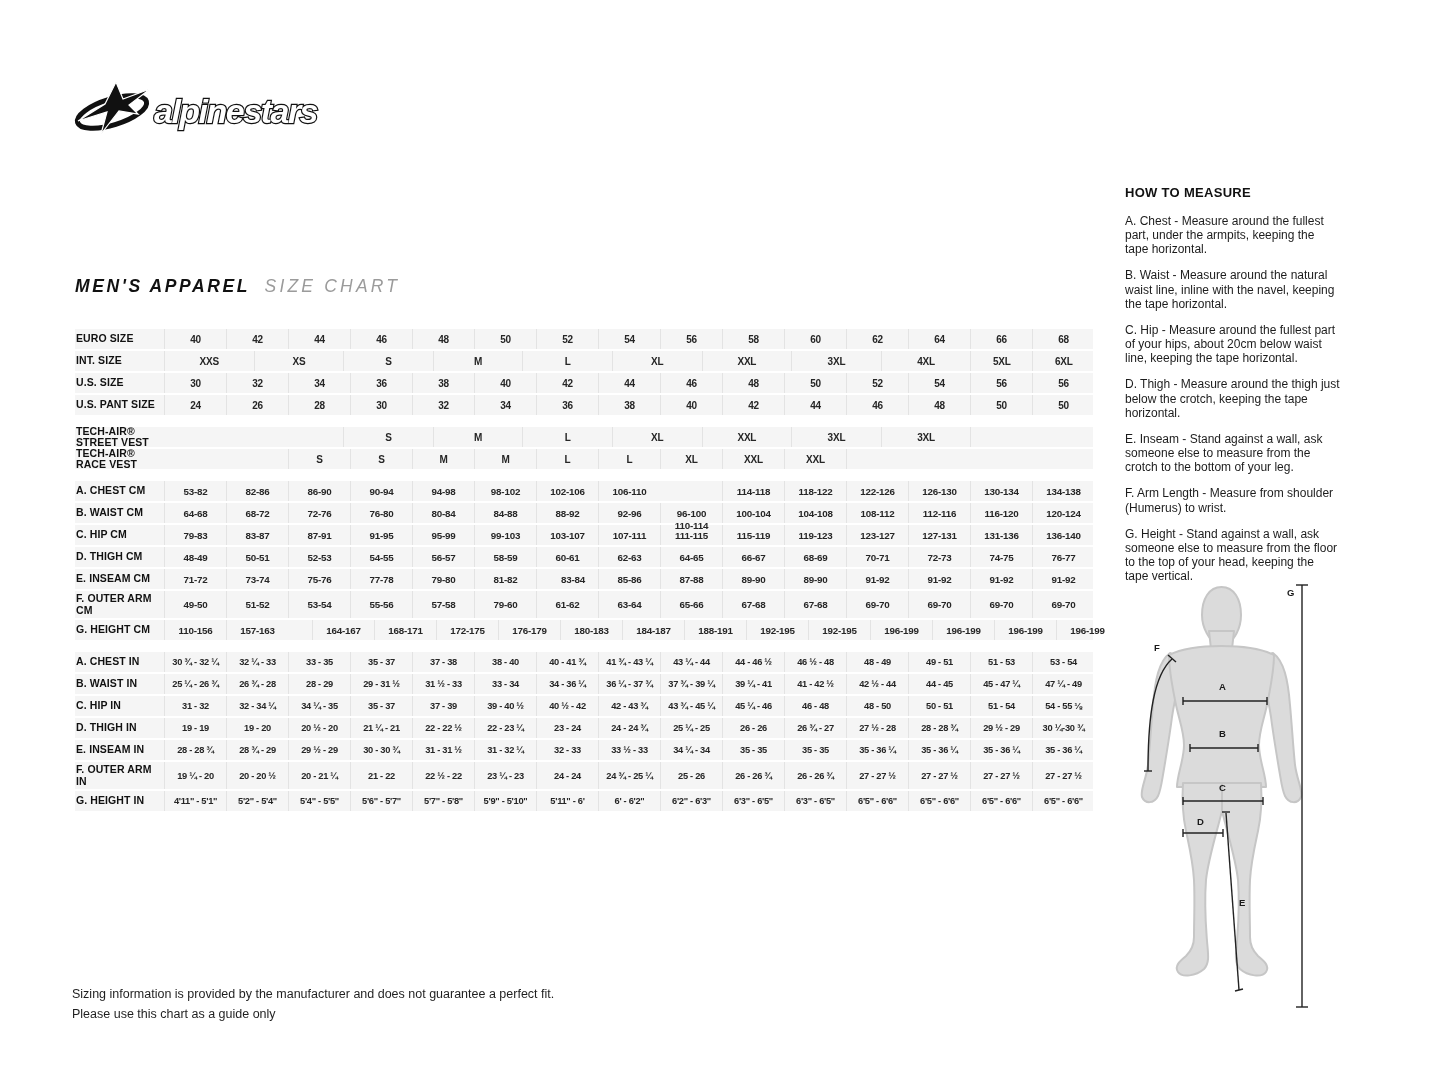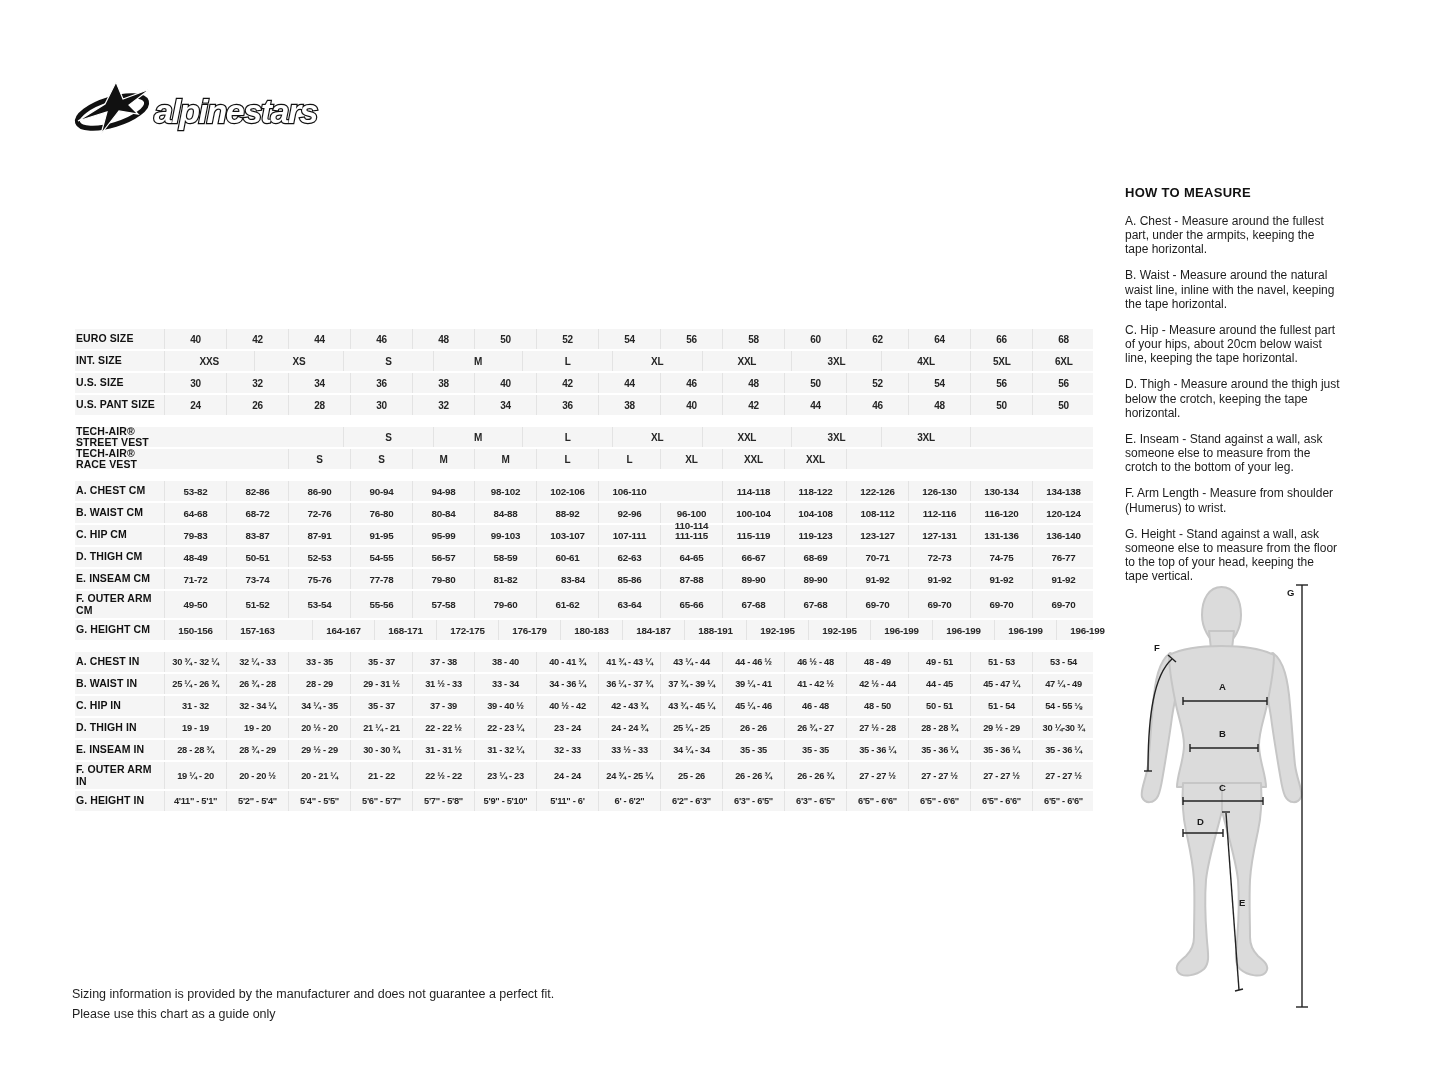--- a/index.html
+++ b/index.html
@@ -47,20 +47,24 @@
 <div class="page">
 
   <svg class="logo" width="256" height="58" viewBox="0 0 256 58">
     <g>
       <ellipse cx="42" cy="32" rx="36" ry="13" transform="rotate(-17 42 32)" fill="none" stroke="#111" stroke-width="5"></ellipse>
       <path d="M46,2 L53,19 L80,9 L59,25 L68,34 L49,31 L31,54 L37,32 L8,41 L35,24 Z" fill="#111" stroke="#fff" stroke-width="1.2"></path>
     </g>
     <text x="84" y="43" font-size="34" font-style="italic" font-weight="bold" letter-spacing="-1.5" fill="#ffffff" stroke="#111" stroke-width="2.4" paint-order="stroke" style="font-family:'Liberation Sans',sans-serif">alpinestars</text>
   </svg>
 
+  <div class="title">
+    <span class="t1">MEN'S APPAREL</span>
+    <span class="t2">SIZE CHART</span>
+  </div>
 
   <div class="chart">
       <div class="t-section sizes">
         <div class="t-row">
           <div class="t-label">EURO SIZE</div>
           <div class="t-cell" style="width: 62px; flex: 0 0 62px;">40</div>
           <div class="t-cell" style="width: 62px; flex: 0 0 62px;">42</div>
           <div class="t-cell" style="width: 62px; flex: 0 0 62px;">44</div>
           <div class="t-cell" style="width: 62px; flex: 0 0 62px;">46</div>
           <div class="t-cell" style="width: 62px; flex: 0 0 62px;">48</div>
@@ -264,21 +268,21 @@
           <div class="t-cell" style="width: 62px; flex: 0 0 62px;">65-66</div>
           <div class="t-cell" style="width: 62px; flex: 0 0 62px;">67-68</div>
           <div class="t-cell" style="width: 62px; flex: 0 0 62px;">67-68</div>
           <div class="t-cell" style="width: 62px; flex: 0 0 62px;">69-70</div>
           <div class="t-cell" style="width: 62px; flex: 0 0 62px;">69-70</div>
           <div class="t-cell" style="width: 62px; flex: 0 0 62px;">69-70</div>
           <div class="t-cell" style="width: 62px; flex: 0 0 62px;">69-70</div>
         </div>
         <div class="t-row">
           <div class="t-label">G. HEIGHT CM</div>
-          <div class="t-cell" style="width: 62px; flex: 0 0 62px;">150-156</div>
+          <div class="t-cell" style="width: 62px; flex: 0 0 62px;">110-156</div>
           <div class="t-cell" style="width: 62px; flex: 0 0 62px;">157-163</div>
           <div class="t-cell" style="width: 62px; flex: 0 0 62px; margin-left: 24px;">164-167</div>
           <div class="t-cell" style="width: 62px; flex: 0 0 62px;">168-171</div>
           <div class="t-cell" style="width: 62px; flex: 0 0 62px;">172-175</div>
           <div class="t-cell" style="width: 62px; flex: 0 0 62px;">176-179</div>
           <div class="t-cell" style="width: 62px; flex: 0 0 62px;">180-183</div>
           <div class="t-cell" style="width: 62px; flex: 0 0 62px;">184-187</div>
           <div class="t-cell" style="width: 62px; flex: 0 0 62px;">188-191</div>
           <div class="t-cell" style="width: 62px; flex: 0 0 62px;">192-195</div>
           <div class="t-cell" style="width: 62px; flex: 0 0 62px;">192-195</div>

